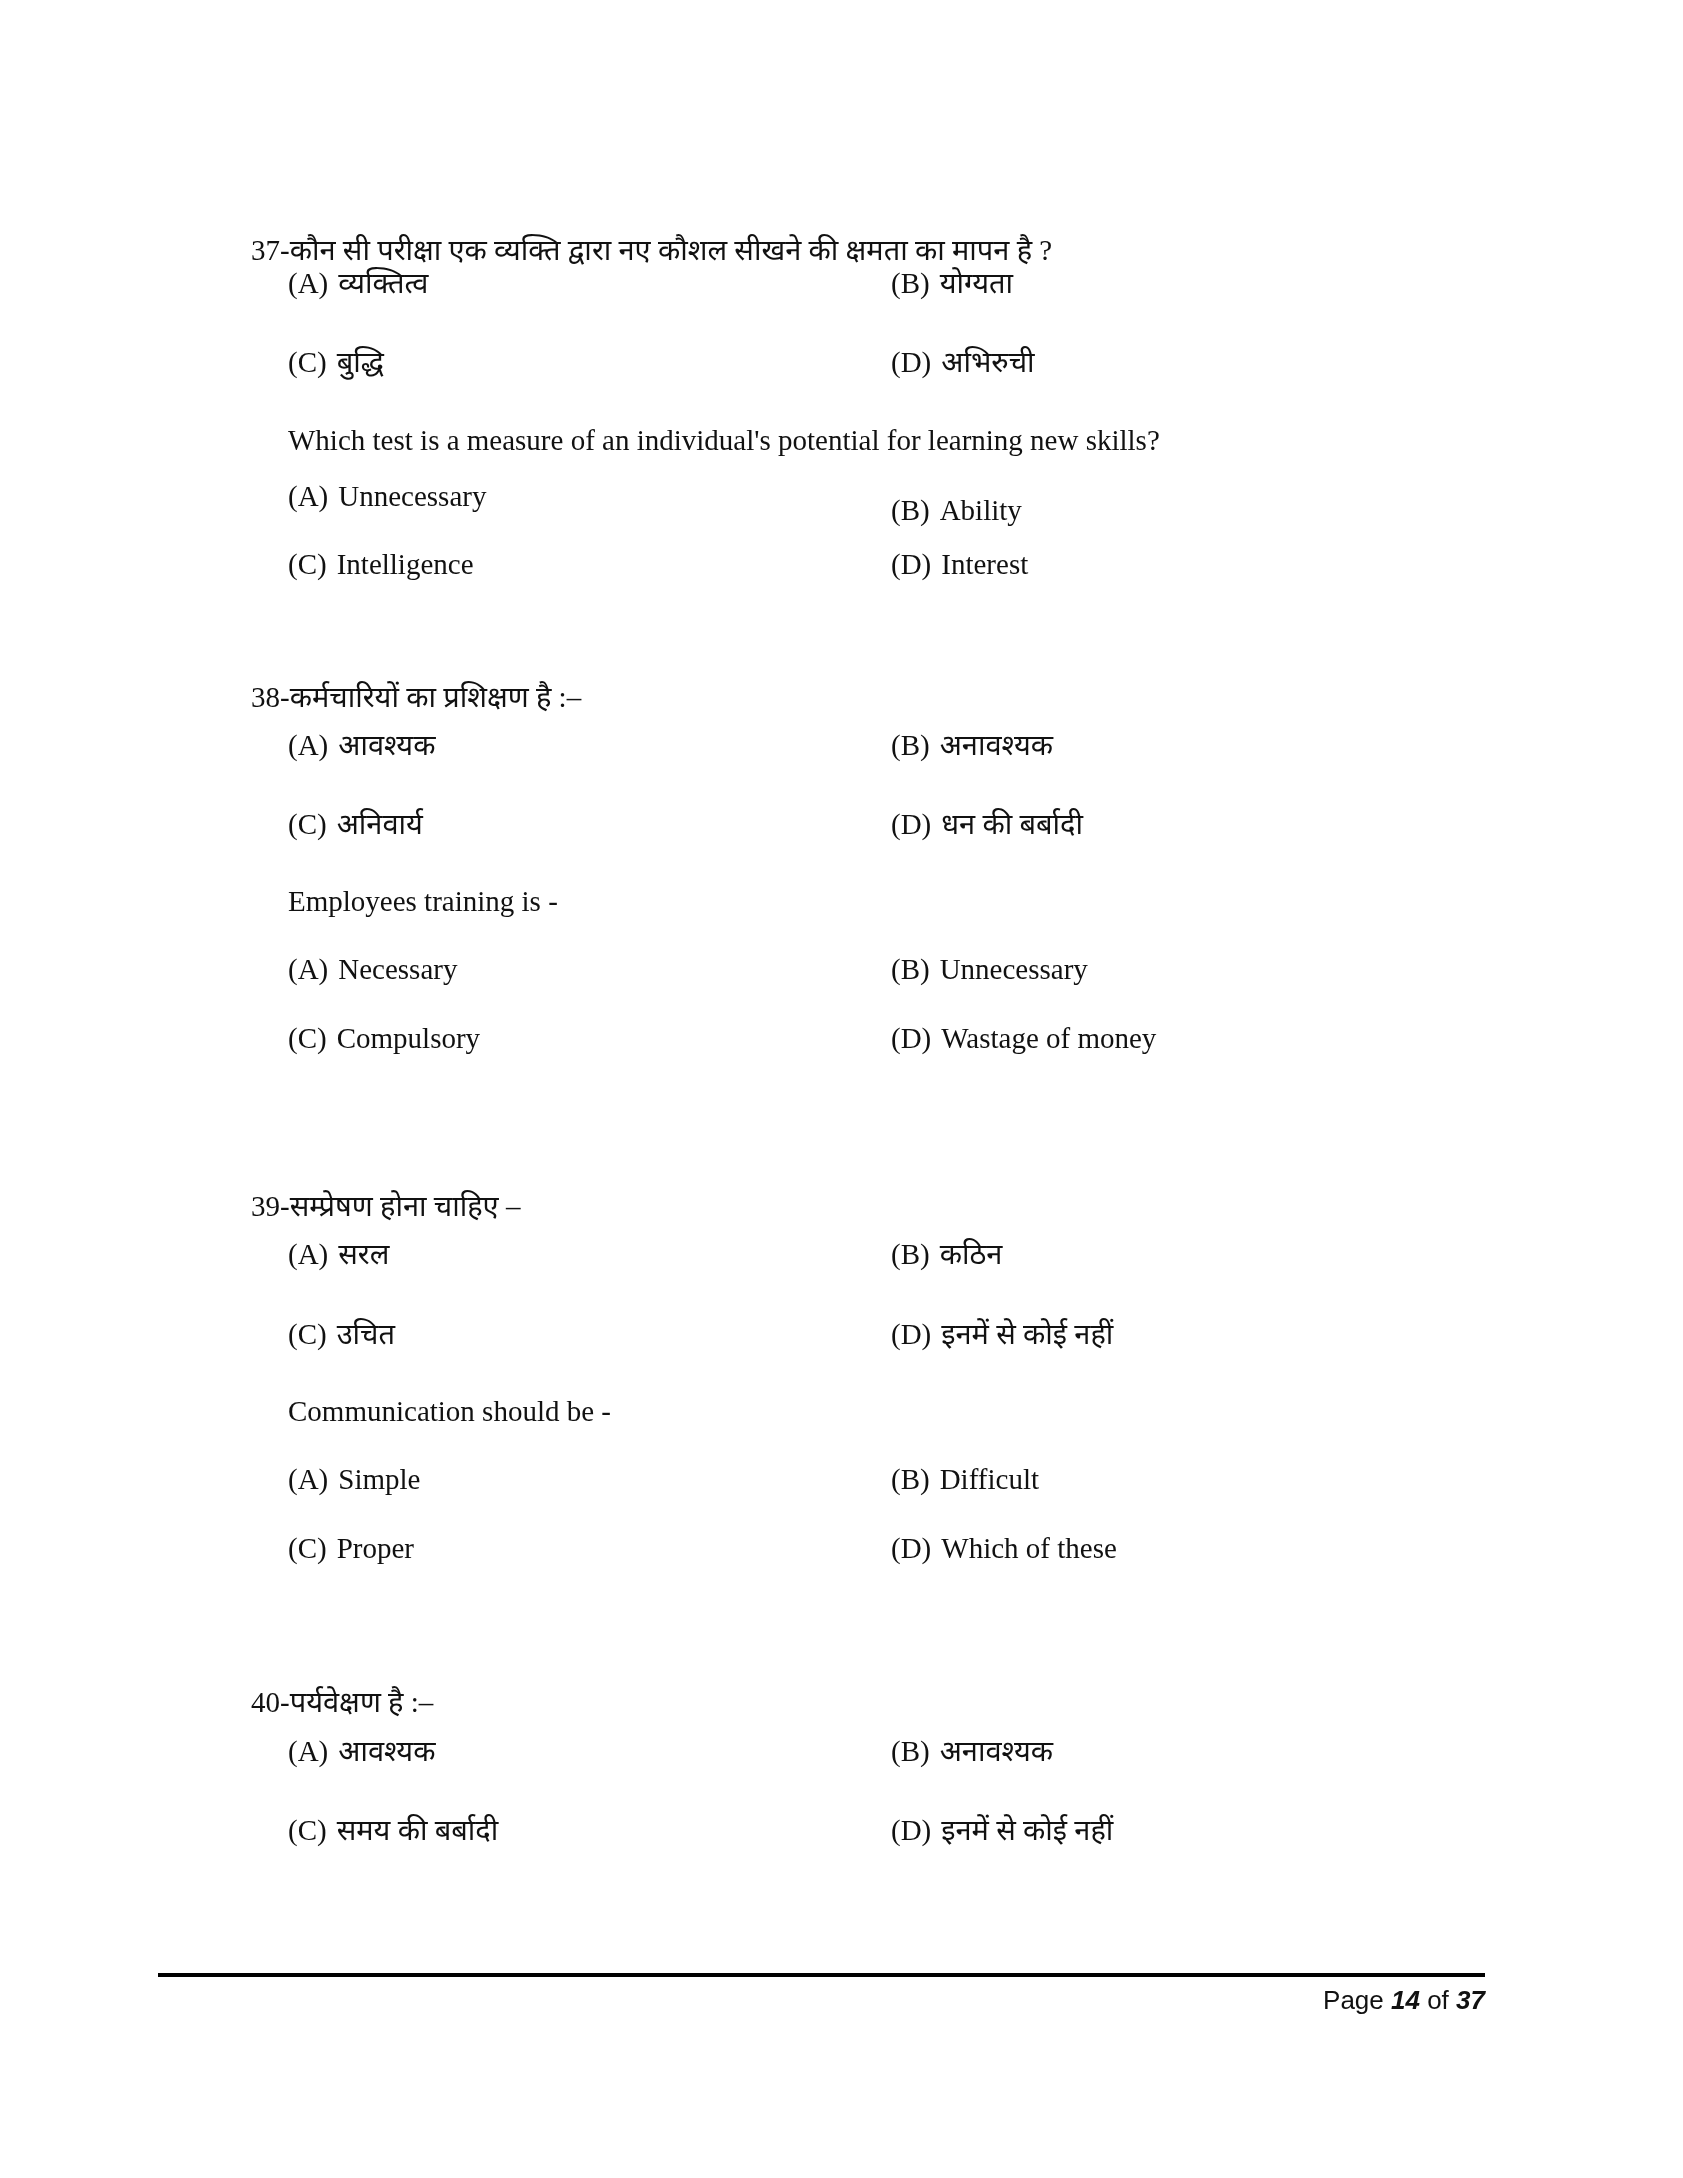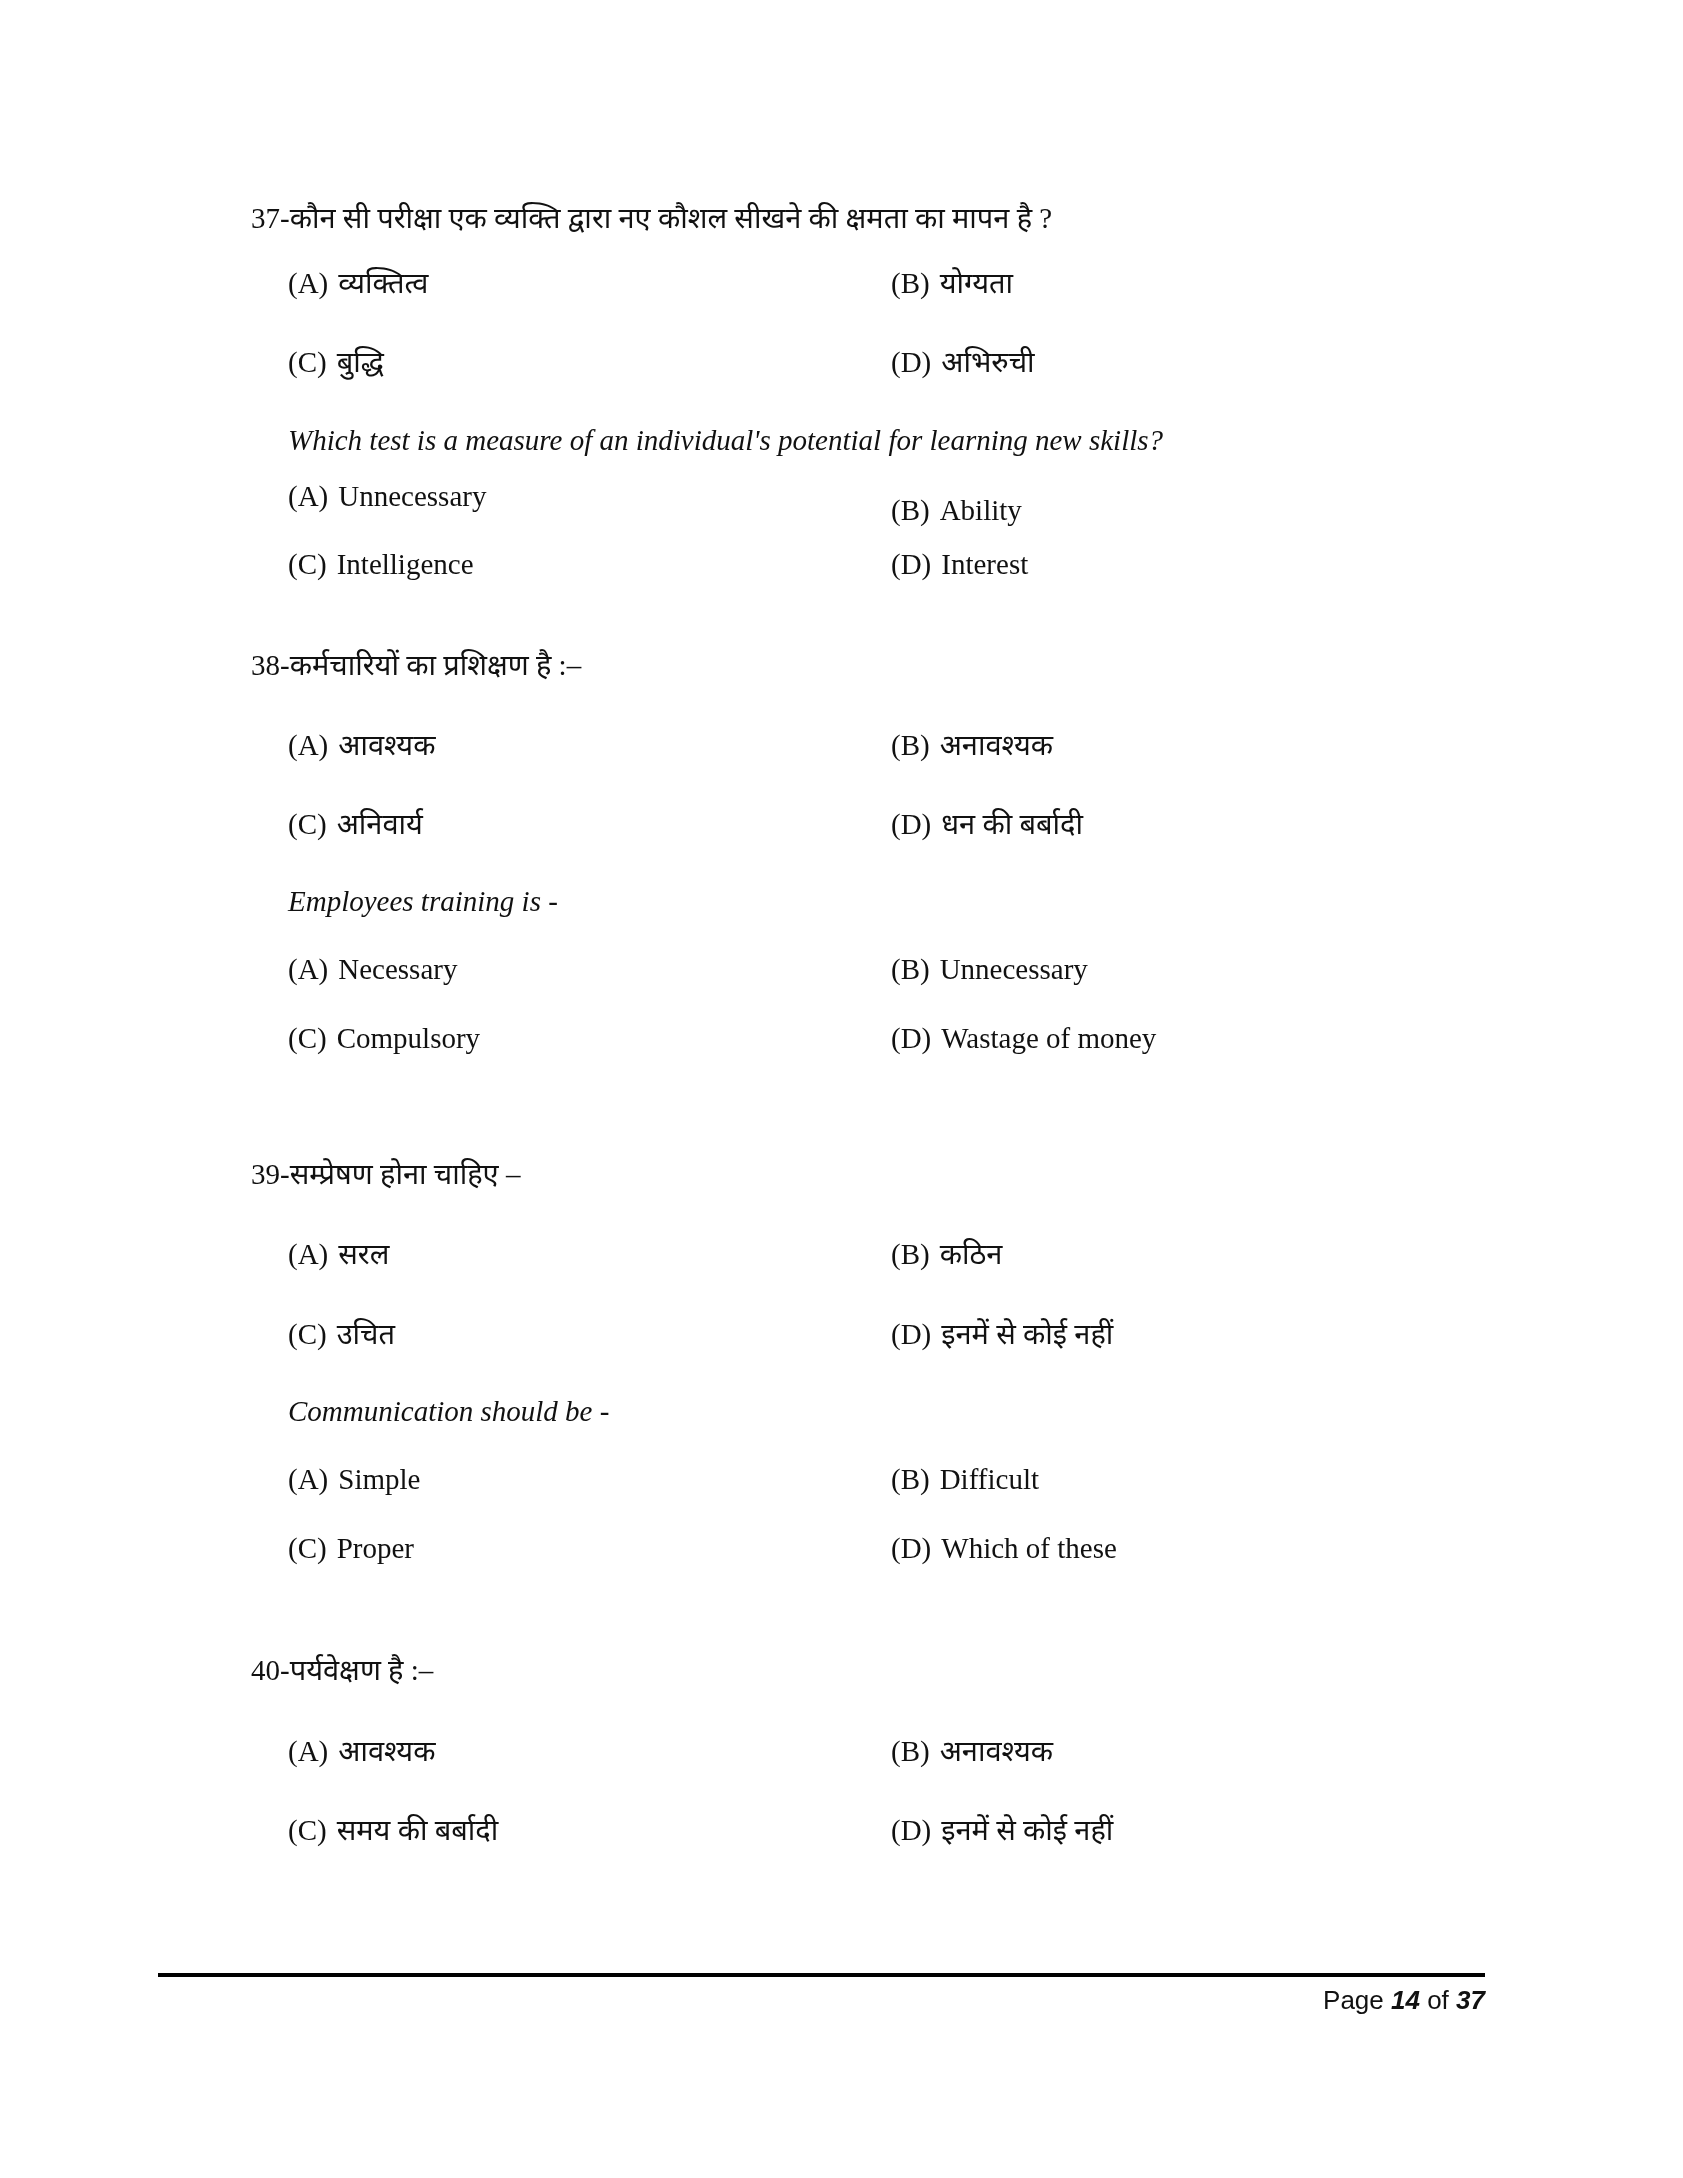--- a/index.html
+++ b/index.html
@@ -1,20 +1,20 @@
 <!DOCTYPE html>
 <html><head>
 <meta charset="utf-8">
 <style>
   html, body { margin: 0; padding: 0; background: #ffffff; }
   body { width: 1683px; height: 2178px; position: relative; overflow: hidden;
          font-family: "Liberation Serif", "DejaVu Serif", serif; color: #111; }
   .line { position: absolute; white-space: nowrap; font-size: 29px; line-height: 1; }
-  .q-hi { left: 251px; }
-  .q-en { left: 288px; font-style: italic; }
+  .q-hi { left: 251px; margin-top: 32px; }
+  .q-en { left: 288px; }
   .opt-left { left: 288px; }
   .opt-right { left: 891px; }
   .lbl { margin-right: 10px; }
   .rule { position: absolute; left: 158px; width: 1327px; top: 1973px; height: 4px; background: #000; }
   .footer { position: absolute; right: 198px; top: 1985px; font-family: "Liberation Sans", "DejaVu Sans", sans-serif; font-size: 26px; }
   .footer b { font-weight: bold; font-style: italic; }
 </style>
 </head>
 <body>
 

